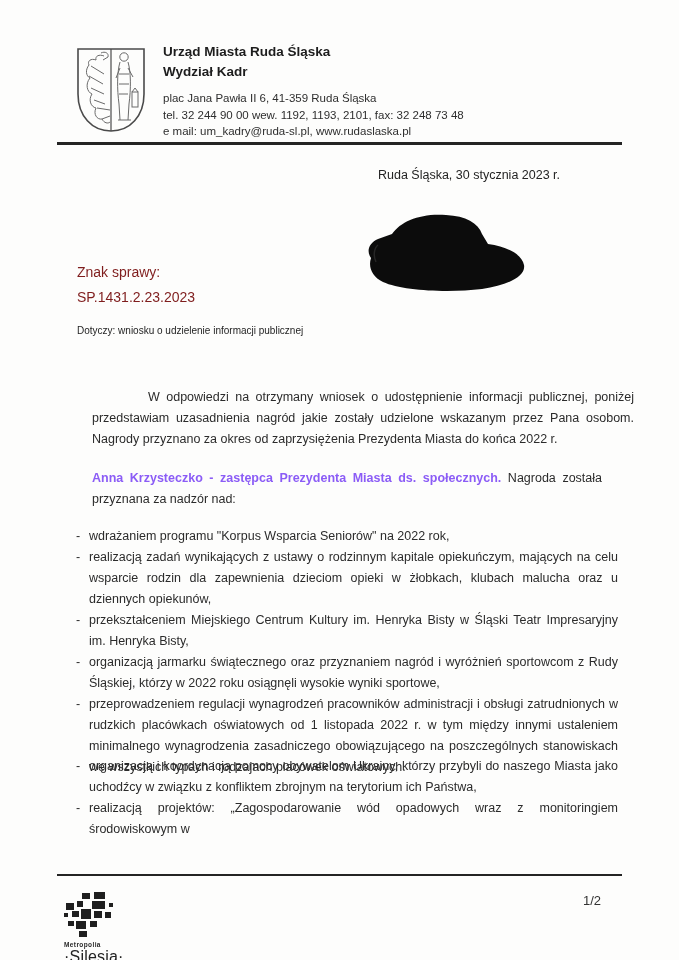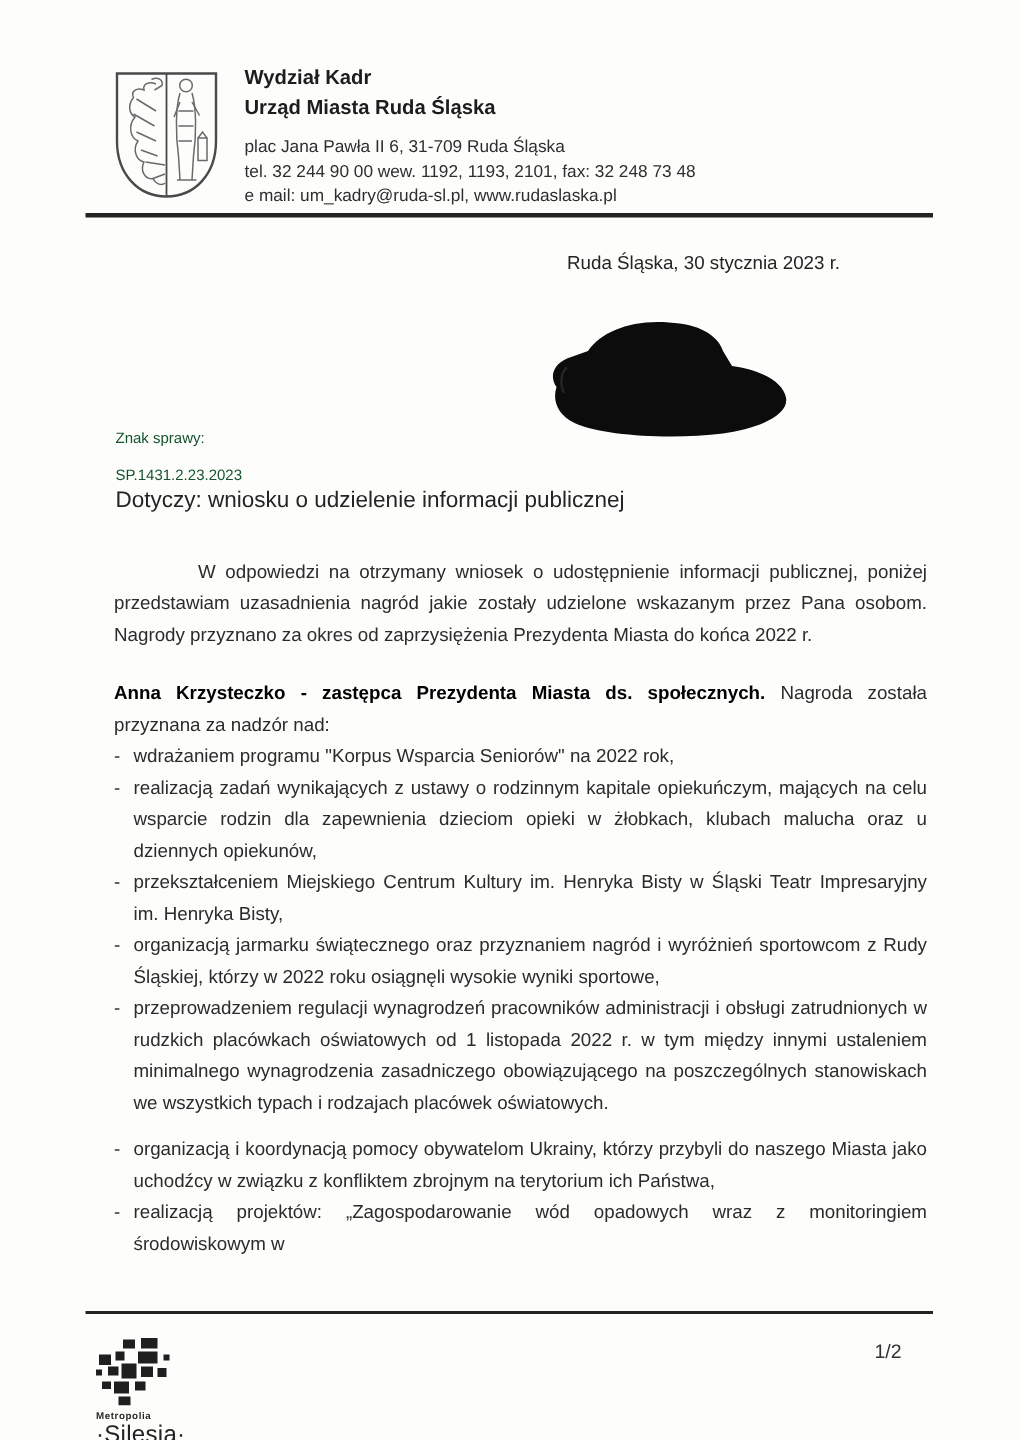--- a/index.html
+++ b/index.html
@@ -13,29 +13,29 @@
   .crest{position:absolute;left:71px;top:44px;}
   .letterhead{position:absolute;left:163px;top:42px;}
   .lh-title{font-weight:bold;font-size:13.5px;line-height:20px;color:#1d1d1d;}
   .lh-contact{margin-top:8px;font-size:11.5px;line-height:16.5px;color:#2e2e2e;}
   .rule{position:absolute;left:57px;width:565px;height:2.5px;background:#242424;}
   .rule-top{top:142px;}
   .rule-bottom{top:874px;height:2px;}
   
   .dateline{position:absolute;left:378px;top:168px;font-size:12.5px;color:#242424;text-align:right;}
   .blob{position:absolute;left:361px;top:210px;}
-  .case-block{position:absolute;left:77px;top:260px;font-size:10px;line-height:25px;color:#14532d;margin-top:20px;}
-  .subject{position:absolute;left:77px;top:325px;font-size:15px;color:#242424;}
+  .case-block{position:absolute;left:77px;top:260px;font-size:14px;line-height:25px;color:#7f1d1d;}
+  .subject{position:absolute;left:77px;top:325px;font-size:10px;color:#242424;}
   
-  .para{margin:0;font-size:12.5px;line-height:21px;text-align:justify;color:#2b2b2b;}
+  .para{margin:16px;font-size:12.5px;line-height:21px;text-align:justify;color:#2b2b2b;}
   .intro{position:absolute;left:76px;top:371px;width:542px;text-indent:56px;}
   .section{position:absolute;left:76px;width:542px;}
   .s-anna{top:452px;}
   .s-jacek{top:756px;}
-  .name{font-weight:bold;color:#000000;}
+  .name{font-weight:bold;color:#8b5cf6;}
   .bullets{margin:0;}
   .bullet{position:relative;font-size:12.5px;line-height:21px;text-align:justify;color:#2b2b2b;}
   .dash{position:absolute;left:-13px;top:0;}
   
   .footer-logo{position:absolute;left:64px;top:891px;display:flex;align-items:flex-start;flex-direction:column;}
   .logo-mark{margin-right:6px;}
   .logo-text{padding-top:4px;}
   .logo-top{font-size:6.5px;letter-spacing:.4px;color:#2a2a2a;font-weight:bold;}
   .logo-main{font-size:16px;color:#222222;letter-spacing:.2px;}
   .pagenum{position:absolute;left:583px;top:893px;font-size:13px;color:#333;}
@@ -65,25 +65,25 @@
         <path d="M47,76 H60"></path>
         <path d="M48,30 H58 M48,40 H58 M48,50 H57"></path>
         <rect x="61" y="48" width="6" height="15"></rect>
         <path d="M61,48 L64,44 L67,48"></path>
       </g>
     </svg>
   </span>
 
   <div class="letterhead">
     <div class="lh-title">
+      <div>Urząd Miasta Ruda Śląska</div>
       <div>Wydział Kadr</div>
-      <div>Urząd Miasta Ruda Śląska</div>
     </div>
     <div class="lh-contact">
-      <div>plac Jana Pawła II 6, 31-709 Ruda Śląska</div>
+      <div>plac Jana Pawła II 6, 41-359 Ruda Śląska</div>
       <div>tel. 32 244 90 00 wew. 1192, 1193, 2101, fax: 32 248 73 48</div>
       <div>e mail: um_kadry@ruda-sl.pl, www.rudaslaska.pl</div>
     </div>
   </div>
 
   <div class="rule rule-top"></div>
 
   <div class="dateline">Ruda Śląska, 30 stycznia 2023 r.</div>
 
   <span class="blob">

